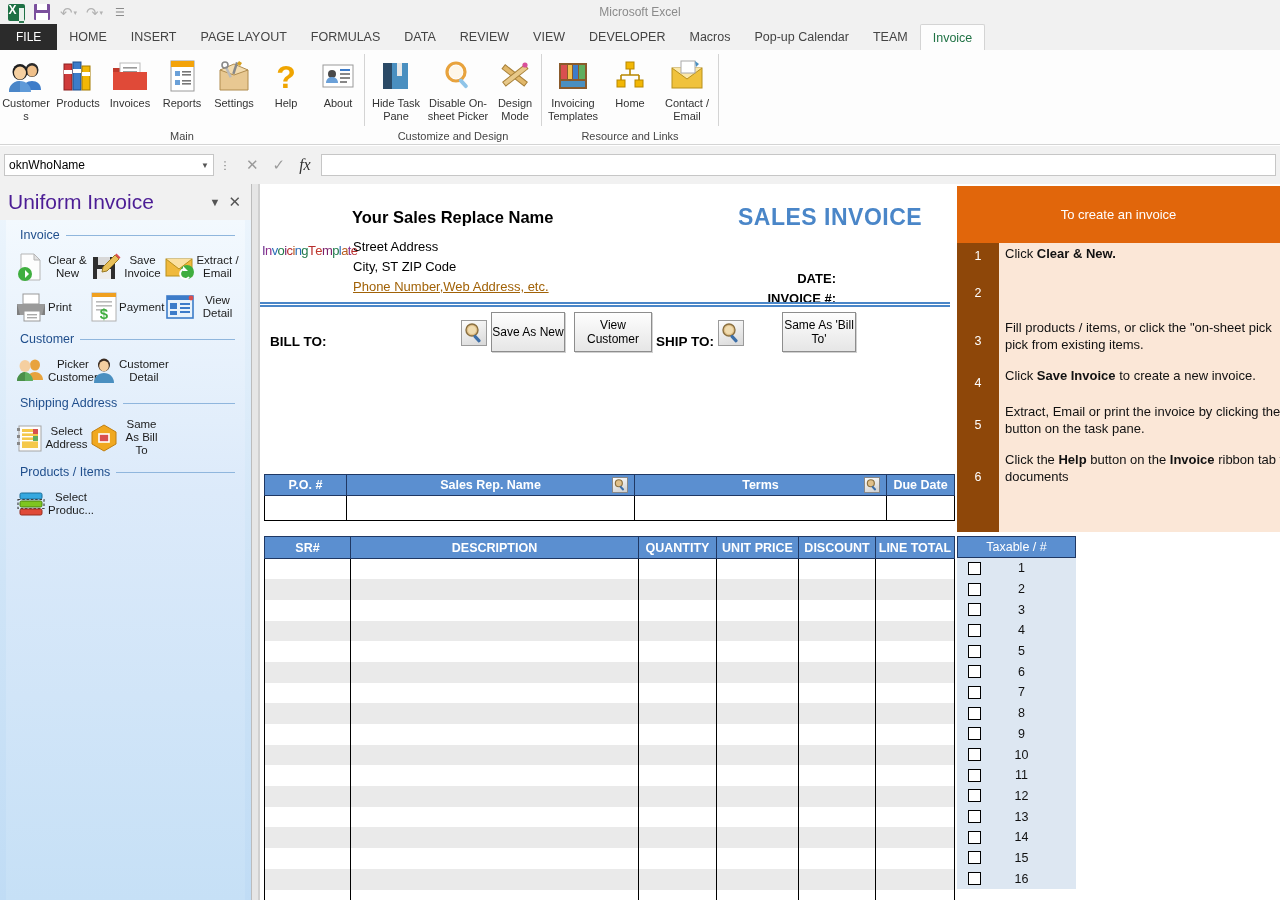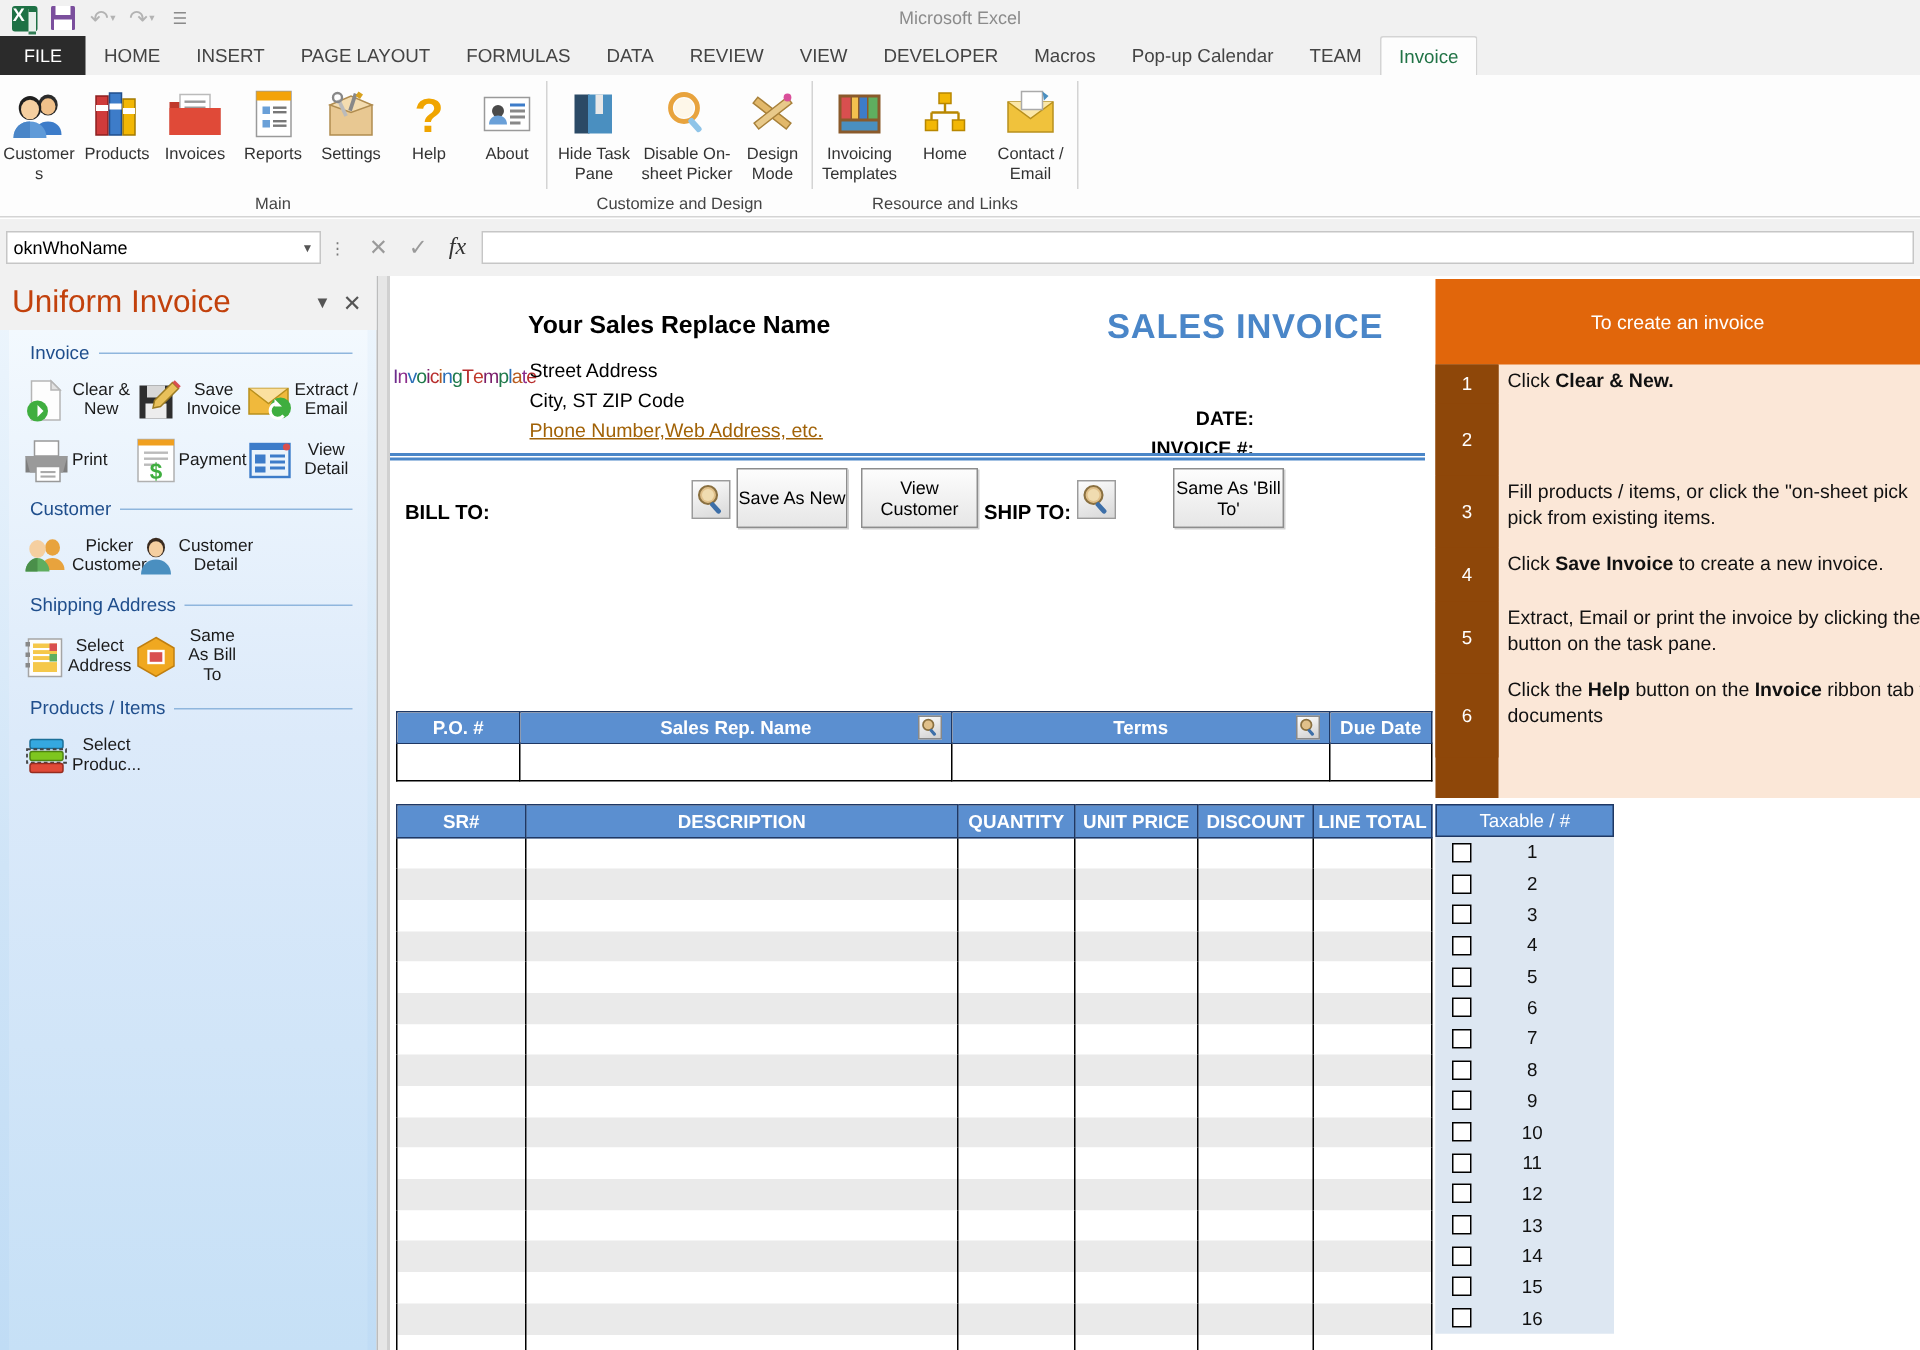--- a/index.html
+++ b/index.html
@@ -106,21 +106,21 @@
   
   .taskpane {
     position: absolute; left: 0; top: 184px; width: 252px; height: 716px;
     background: linear-gradient(180deg,#eef6fd 0%,#cfe4f7 55%,#c0dcf5 100%);
     border-right: 1px solid #bcbcbc;
   }
   .tp-head {
     height: 36px; display: flex; align-items: center; padding: 0 8px;
     background: #f1f1f1;
   }
-  .tp-title { flex: 1; font-size: 21px; color: #c2410c; font-weight: normal; }
+  .tp-title { flex: 1; font-size: 21px; color: #4c1d95; font-weight: normal; }
   .tp-caret { font-size: 11px; color: #555; cursor: pointer; padding: 0 6px; }
   .tp-close { font-size: 15px; color: #555; cursor: pointer; padding: 0 2px; }
   .tp-body {
     position: absolute; left: 6px; top: 36px; right: 6px; bottom: 0;
     background: linear-gradient(180deg,#f3f9fe 0%,#dceafa 40%,#c6e0f6 100%);
     padding: 4px 0 0 0;
   }
   .tp-group-hdr {
     display: flex; align-items: center; gap: 6px; padding: 4px 10px 2px 14px;
   }

